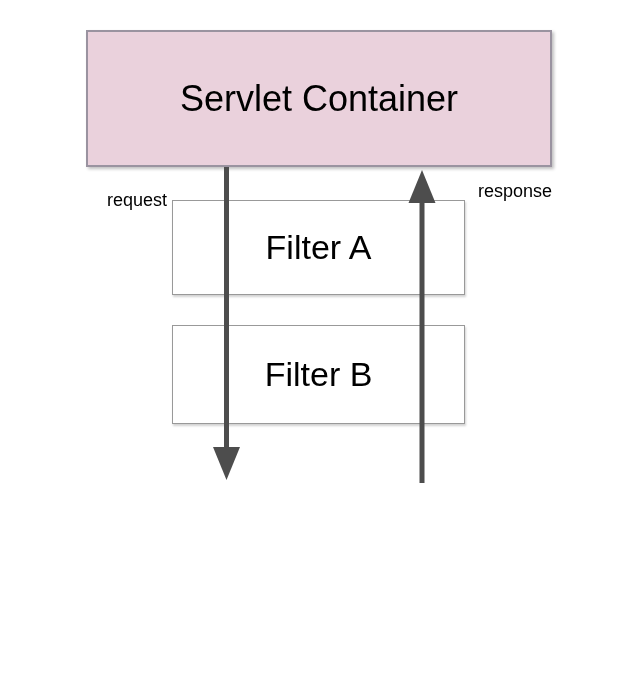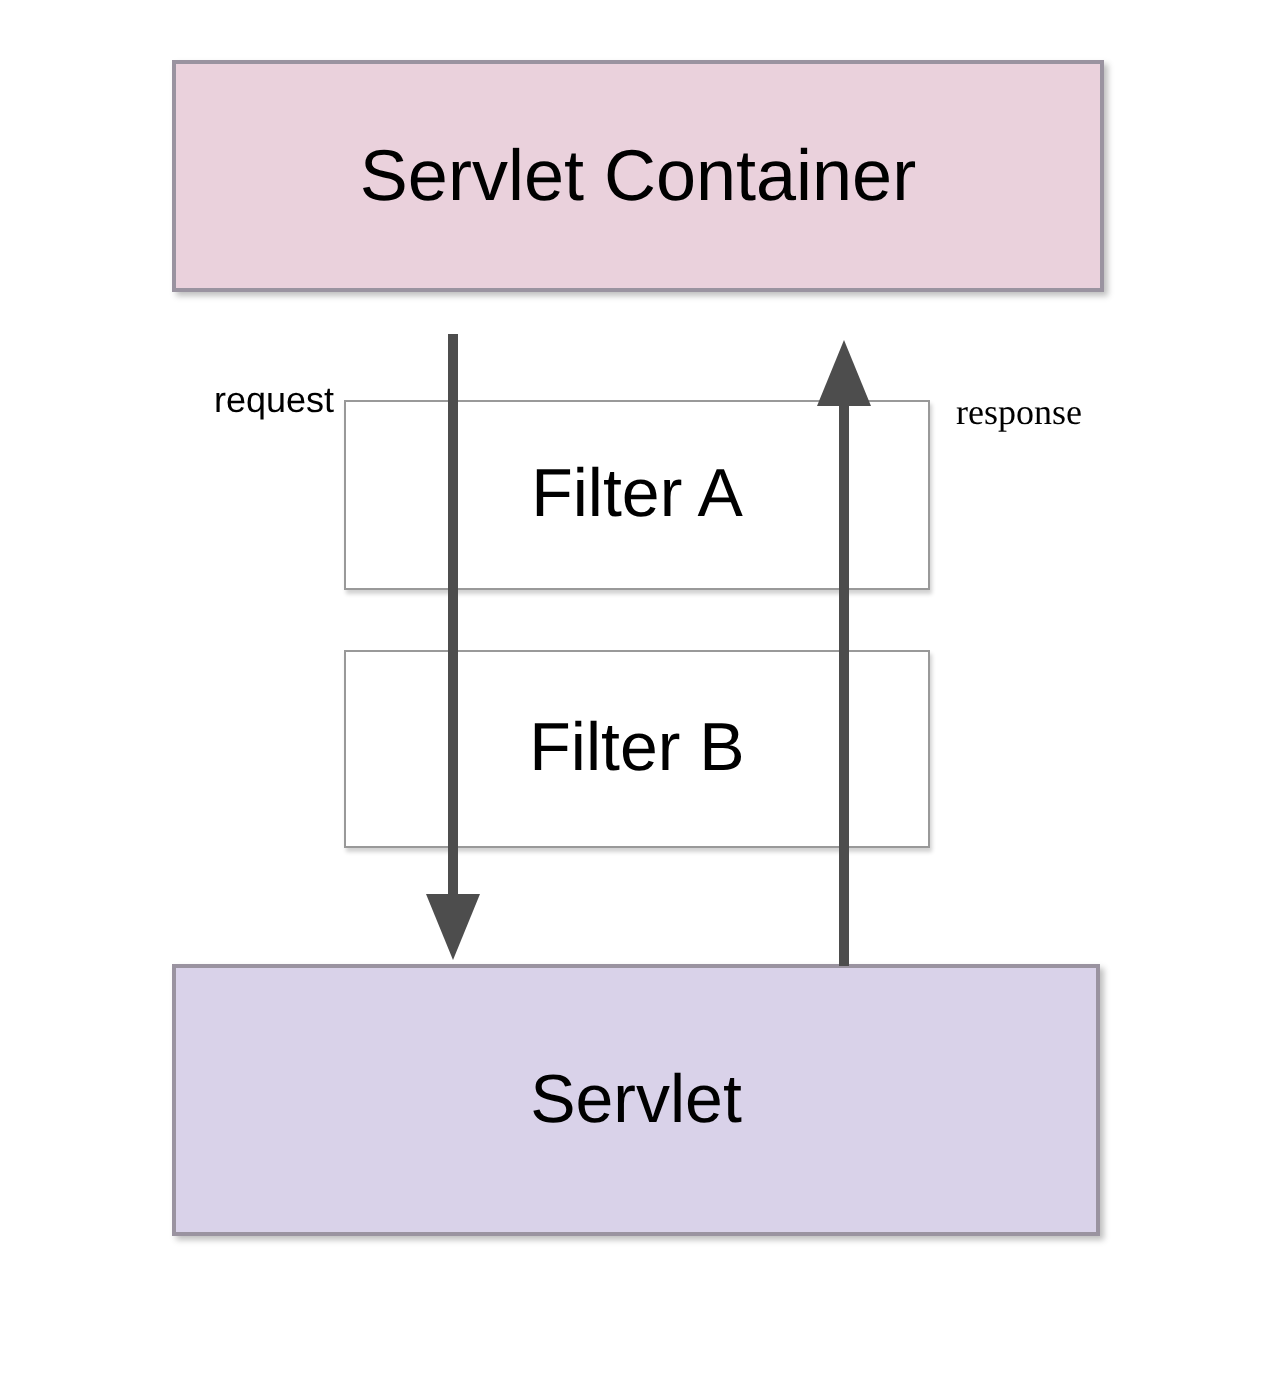--- a/index.html
+++ b/index.html
@@ -22,21 +22,21 @@
     justify-content: center;
     box-sizing: border-box;
     color: #000000;
   }
   .big-box {
     border: 2px solid #9a93a0;
     box-shadow: 2px 2px 3px rgba(0,0,0,0.25);
   }
   .container-box {
     left: 86px; top: 30px;
-    width: 466px; height: 116px;
+    width: 466px; height: 137px;
     background: #ead1dc;
     font-size: 36px;
   }
   .filter-box {
     left: 172px;
     width: 293px;
     background: #ffffff;
     border: 1.5px solid #999999;
     box-shadow: 1px 2px 2px rgba(0,0,0,0.18);
     font-size: 34px;
@@ -49,21 +49,21 @@
     background: #d9d2e9;
     font-size: 34px;
   }
   .edge-label {
     position: absolute;
     font-size: 18px;
     color: #000000;
     white-space: nowrap;
   }
   .request-label  { left: 67px;  top: 190px; margin-left: 40px; }
-  .response-label { left: 478px; top: 196px; font-family: Liberation Serif, serif; }
+  .response-label { left: 478px; top: 181px; }
   .arrow-layer {
     position: absolute;
     left: 0; top: 0;
     width: 644px; height: 688px;
     pointer-events: none;
     z-index: 10;
   }
 </style>
 </head>
 <body>
@@ -78,23 +78,20 @@
   <span class="edge-label response-label">response</span>
 
   <div class="box filter-box filter-b" style="background: rgb(255, 255, 255);">
     <span>Filter B</span>
   </div>
 
   <div class="box filter-box filter-a" style="background: rgb(255, 255, 255);">
     <span>Filter A</span>
   </div>
 
-  <div class="box big-box servlet-box" style="background: rgb(217, 210, 233);">
-    <span>Servlet</span>
-  </div>
 
   <svg class="arrow-layer" viewBox="0 0 644 688" xmlns="http://www.w3.org/2000/svg">
     <g>
       <line x1="226.5" y1="167" x2="226.5" y2="450" stroke-width="5" stroke="#4d4d4d"></line>
       <polygon points="213,447 240,447 226.5,480" fill="#4d4d4d"></polygon>
     </g>
     <g>
       <line x1="422" y1="483" x2="422" y2="201" stroke-width="5" stroke="#4d4d4d"></line>
       <polygon points="408.5,203 435.5,203 422,170" fill="#4d4d4d"></polygon>
     </g>

